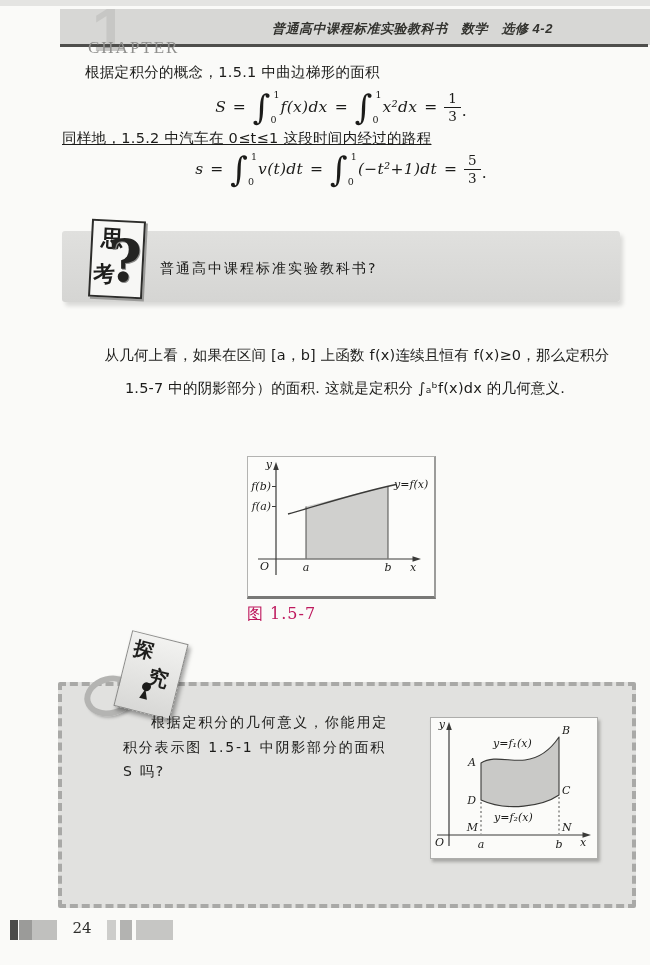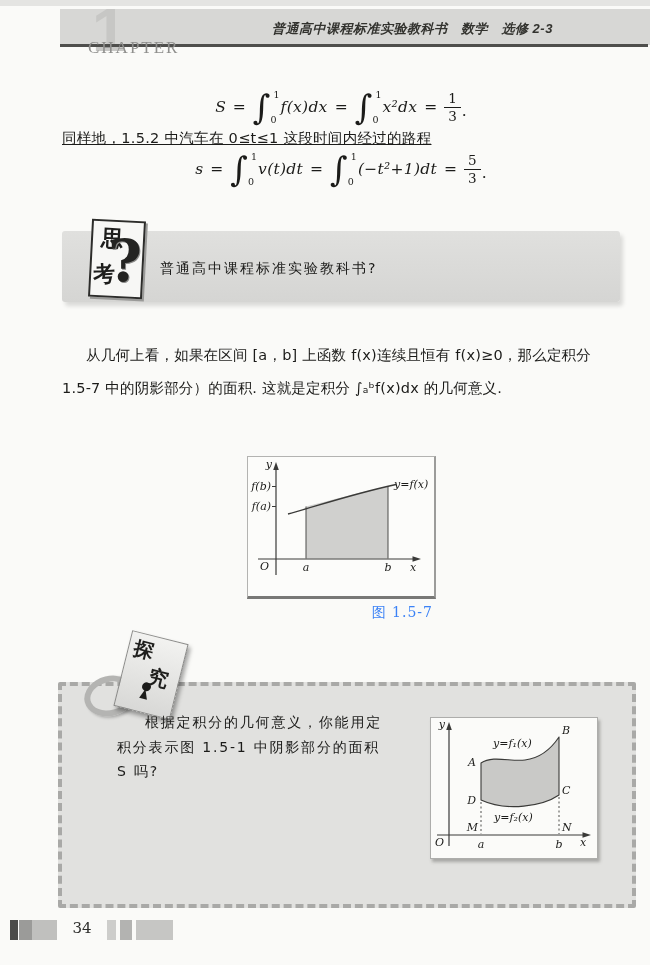--- a/index.html
+++ b/index.html
@@ -63,31 +63,31 @@
   }
   .tc-top{position:absolute;left:8px;top:2px;font-size:22px;font-weight:700;color:#1e1e1c;}
   .tc-bottom{position:absolute;left:2px;top:38px;font-size:22px;font-weight:700;color:#1e1e1c;transform:rotate(-6deg);}
   .think-q{
     position:absolute;left:32px;top:18px;font-family:"DejaVu Serif",serif;
     font-size:58px;font-weight:900;color:#242422;line-height:1;text-shadow:1px 1px 0 #8a8a88;
   }
   .think-text{position:absolute;left:160px;top:260px;margin:0;font-size:14px;letter-spacing:2px;white-space:nowrap;z-index:2;}
   
   .para{position:absolute;left:62px;top:339px;width:566px;font-size:14.5px;letter-spacing:.2px;}
-  .para-line{height:33px;line-height:33px;white-space:nowrap;}
+  .para-line{height:33px;line-height:33px;white-space:nowrap;text-align:center;}
   .pl-indent{text-indent:24px;}
   
   .fig157-box{
     position:absolute;left:247px;top:456px;width:186px;height:139px;background:#fcfcfa;
     border:1px solid #b3b3b1;border-bottom:3px solid #78787 6;border-bottom:3px solid #787876;border-right:2px solid #9c9c9a;
   }
   .figsvg text{font-family:"DejaVu Serif",serif;font-style:italic;font-size:11px;fill:#1b1b19;}
   .fig-caption{
-    position:absolute;text-align:right;font-family:"DejaVu Serif",serif;
-    font-size:14px;letter-spacing:1px;color:#3b82f6;
+    position:absolute;text-align:left;font-family:"DejaVu Serif",serif;
+    font-size:16px;letter-spacing:1px;color:#be185d;
   }
   .fig157-caption{left:247px;top:604px;width:186px;}
   
   .explore-box{
     position:absolute;left:58px;top:682px;width:578px;height:226px;box-sizing:border-box;
     border:4px dashed #a9a9a7;background:#e1e1df;border-radius:2px;
   }
   .explore-icon{position:absolute;left:84px;top:636px;width:112px;height:90px;z-index:2;}
   .explore-card{
     position:absolute;left:38px;top:0;width:56px;height:76px;
@@ -97,21 +97,21 @@
   .ec-top{position:absolute;left:5px;top:2px;font-size:20px;font-weight:700;color:#1e1e1c;}
   .ec-bottom{position:absolute;left:26px;top:26px;font-size:20px;font-weight:700;color:#1e1e1c;}
   .keyhole{position:absolute;left:20px;top:46px;width:14px;height:22px;}
   .kh-c{position:absolute;left:2px;top:0;width:9px;height:9px;background:#1c1c1a;border-radius:50%;}
   .kh-t{position:absolute;left:2px;top:7px;width:0;height:0;border-left:4.5px solid transparent;border-right:4.5px solid transparent;border-bottom:10px solid #1c1c1a;}
   .mag-ring{
     position:absolute;left:0;top:40px;width:40px;height:28px;border:6px solid #b4b4b2;
     border-radius:50%;transform:rotate(-14deg);box-shadow:2px 2px 3px rgba(0,0,0,.25);
   }
   .mag-handle{position:absolute;left:40px;top:52px;width:16px;height:8px;background:#acacaa;transform:rotate(-14deg);}
-  .explore-text{position:absolute;left:117px;top:710px;width:308px;font-size:14px;letter-spacing:1.8px;z-index:2;}
+  .explore-text{position:absolute;left:123px;top:710px;width:308px;font-size:14px;letter-spacing:1.8px;z-index:2;}
   .ex-line{height:24.5px;line-height:24.5px;white-space:nowrap;}
   .ex-indent{text-indent:28px;}
   .fig158-box{
     position:absolute;left:430px;top:717px;width:166px;height:140px;background:#fbfbf9;
     border:1px solid #adadab;box-shadow:2px 3px 3px rgba(60,60,58,.35);z-index:2;
   }
   .fig158-caption{left:430px;top:871px;width:166px;z-index:2;}
   
   .f-blk{position:absolute;top:920px;height:20px;}
   .fb1{left:10px;width:8px;background:#4b4b49;}
@@ -128,24 +128,25 @@
 </head>
 <body>
 
 <div class="page">
 
   <div class="scan-edge-top"></div>
 
   <div class="header-band">
     <span class="ghost-num">1</span>
     <span class="chapter-label">CHAPTER</span>
-    <span class="book-title">普通高中课程标准实验教科书　数学　选修 2-3</span>
+    <span class="book-title">普通高中课程标准实验教科书　数学　选修 4-2</span>
   </div>
   <div class="header-rule"></div>
 
+  <p class="body-line pos-line1">根据定积分的概念，1.5.1 中曲边梯形的面积</p>
   <div class="formula pos-f1">
       <span class="var">S</span>
       <span class="rel">=</span>
       <span class="int-wrap">
         <span class="int-glyph">∫</span>
         <span class="int-lims">
           <span class="int-sup">1</span>
           <span class="int-sub">0</span>
         </span>
       </span>
@@ -274,18 +275,18 @@
       <text x="131" y="76" font-size="10.5">C</text>
       <text x="45" y="85.5" text-anchor="end" font-size="10.5">D</text>
       <text x="62" y="29" font-size="10">y=f₁(x)</text>
       <text x="63" y="103" font-size="10">y=f₂(x)</text>
     </svg>
   </div>
 
   <div class="f-blk fb1"></div>
   <div class="f-blk fb2"></div>
   <div class="f-blk fb3"></div>
-  <div class="page-number">34</div>
+  <div class="page-number">24</div>
   <div class="f-blk fb4"></div>
   <div class="f-blk fb5"></div>
   <div class="f-blk fb6"></div>
 
 </div>
 
 </body></html>

